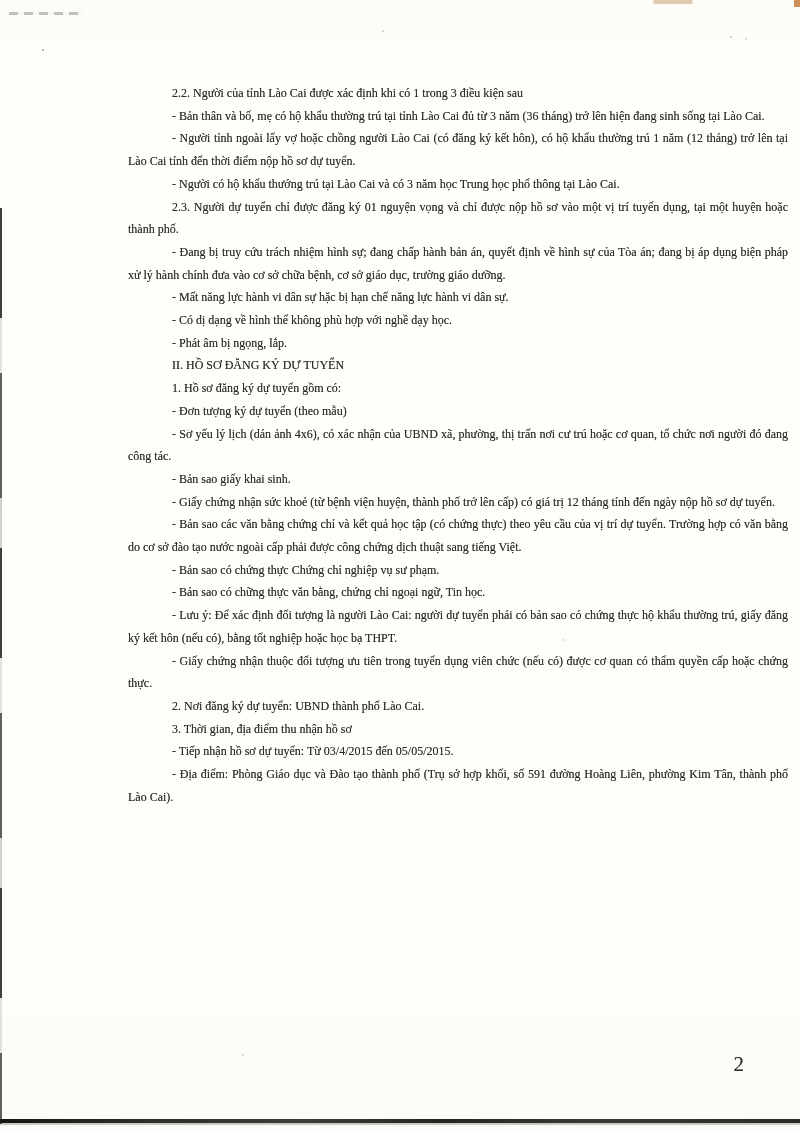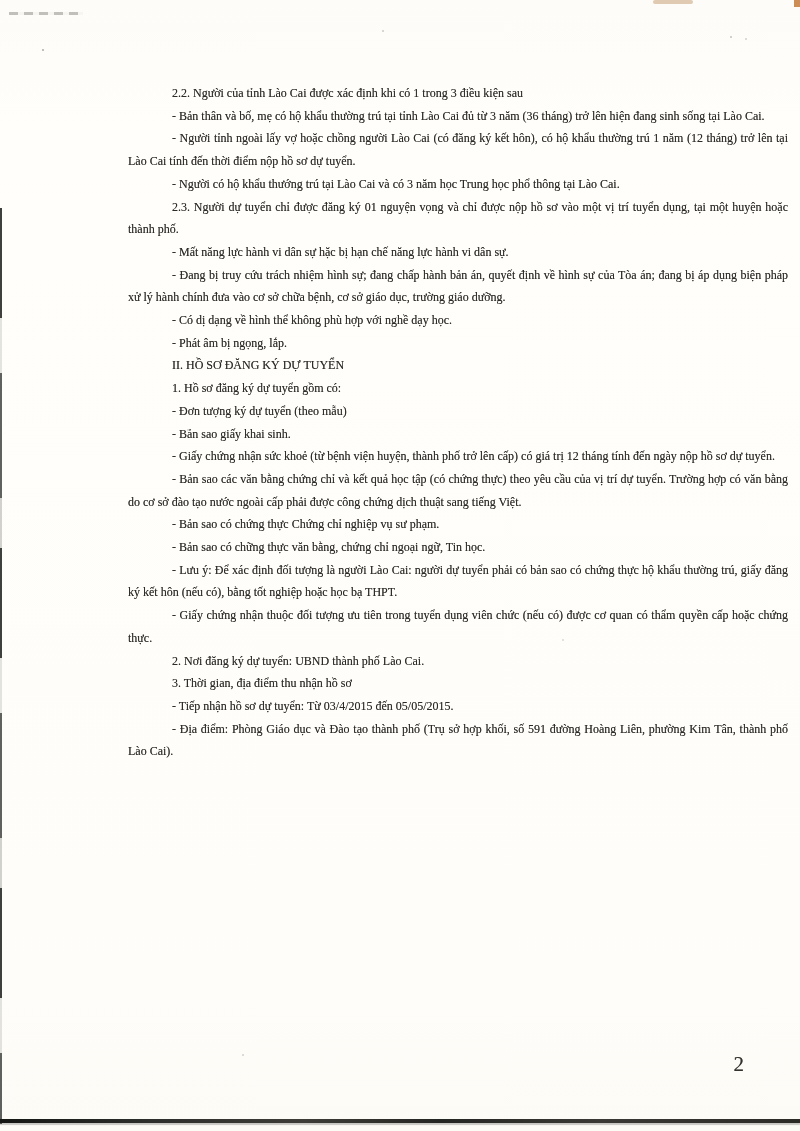--- a/index.html
+++ b/index.html
@@ -95,27 +95,28 @@
 <body>
 
 <div class="scan-page">
 
   <div class="doc-body">
       <p><span>2.2. Người của tỉnh Lào Cai được xác định khi có 1 trong 3 điều kiện sau</span></p>
       <p><span>- Bản thân và bố, mẹ có hộ khẩu thường trú tại tỉnh Lào Cai đủ từ 3 năm (36 tháng) trở lên hiện đang sinh sống tại Lào Cai.</span></p>
       <p><span>- Người tỉnh ngoài lấy vợ hoặc chồng người Lào Cai (có đăng ký kết hôn), có hộ khẩu thường trú 1 năm (12 tháng) trở lên tại Lào Cai tính đến thời điểm nộp hồ sơ dự tuyển.</span></p>
       <p><span>- Người có hộ khẩu thướng trú tại Lào Cai và có 3 năm học Trung học phổ thông tại Lào Cai.</span></p>
       <p><span>2.3. Người dự tuyển chỉ được đăng ký 01 nguyện vọng và chỉ được nộp hồ sơ vào một vị trí tuyển dụng, tại một huyện hoặc thành phố.</span></p>
+      <p><span>- Đang bị truy cứu trách nhiệm hình sự; đang chấp hành bản án, quyết định về hình sự của Tòa án; đang bị áp dụng biện pháp xử lý hành chính đưa vào cơ sở chữa bệnh, cơ sở giáo dục, trường giáo dưỡng.</span></p>
       <p><span>- Mất năng lực hành vi dân sự hặc bị hạn chế năng lực hành vi dân sự.</span></p>
-      <p><span>- Đang bị truy cứu trách nhiệm hình sự; đang chấp hành bản án, quyết định về hình sự của Tòa án; đang bị áp dụng biện pháp xử lý hành chính đưa vào cơ sở chữa bệnh, cơ sở giáo dục, trường giáo dưỡng.</span></p>
       <p><span>- Có dị dạng về hình thể không phù hợp với nghề dạy học.</span></p>
       <p><span>- Phát âm bị ngọng, lắp.</span></p>
       <p><span class="bold">II. HỒ SƠ ĐĂNG KÝ DỰ TUYỂN</span></p>
       <p><span class="bold">1. Hồ sơ đăng ký dự tuyển gồm có:</span></p>
       <p><span>- Đơn tượng ký dự tuyển (theo mẫu)</span></p>
+      <p><span>- Sơ yếu lý lịch (dán ảnh 4x6), có xác nhận của UBND xã, phường, thị trấn nơi cư trú hoặc cơ quan, tổ chức nơi người đó đang công tác.</span></p>
       <p><span>- Bản sao giấy khai sinh.</span></p>
       <p><span>- Giấy chứng nhận sức khoẻ (từ bệnh viện huyện, thành phố trở lên cấp) có giá trị 12 tháng tính đến ngày nộp hồ sơ dự tuyển.</span></p>
       <p><span>- Bản sao các văn bằng chứng chỉ và kết quả học tập (có chứng thực) theo yêu cầu của vị trí dự tuyển. Trường hợp có văn bằng do cơ sở đào tạo nước ngoài cấp phải được công chứng dịch thuật sang tiếng Việt.</span></p>
       <p><span>- Bản sao có chứng thực Chứng chỉ nghiệp vụ sư phạm.</span></p>
       <p><span>- Bản sao có chững thực văn bằng, chứng chỉ ngoại ngữ, Tin học.</span></p>
       <p><span>- </span><span class="bold">Lưu ý:</span><span> Để xác định đối tượng là người Lào Cai: người dự tuyển phải có bản sao có chứng thực hộ khẩu thường trú, giấy đăng ký kết hôn (nếu có), bằng tốt nghiệp hoặc học bạ THPT.</span></p>
       <p><span>- Giấy chứng nhận thuộc đối tượng ưu tiên trong tuyển dụng viên chức (nếu có) được cơ quan có thẩm quyền cấp hoặc chứng thực.</span></p>
       <p><span class="bold">2. Nơi đăng ký dự tuyển:</span><span> UBND thành phố Lào Cai.</span></p>
       <p><span class="bold">3. Thời gian, địa điểm thu nhận hồ sơ</span></p>
       <p><span>- Tiếp nhận hồ sơ dự tuyển: Từ 03/4/2015 đến 05/05/2015.</span></p>

